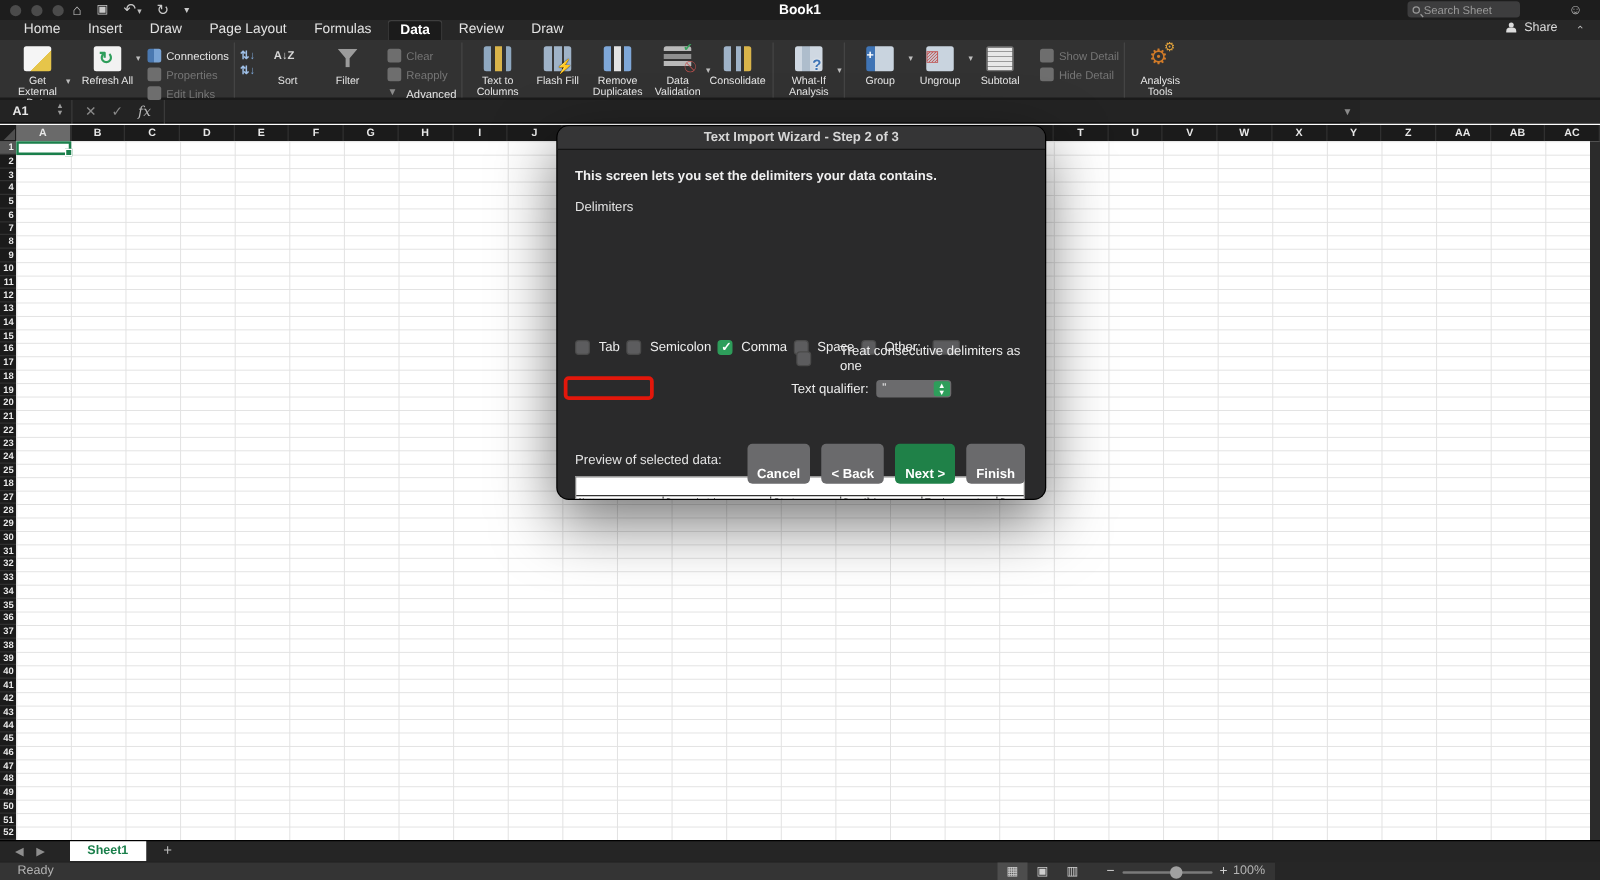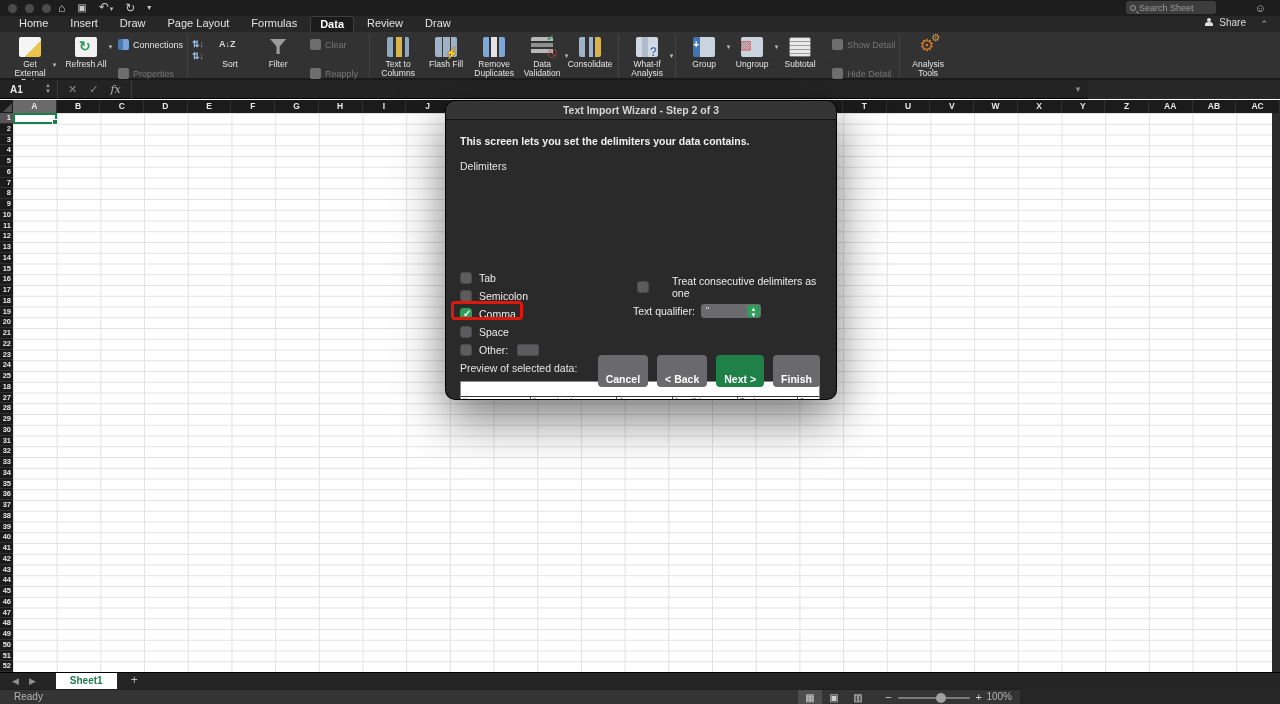--- a/index.html
+++ b/index.html
@@ -30,21 +30,21 @@
   .personplus::after { content:""; position:absolute; left:0; top:4px; width:8px; height:4px; border-radius:3px 3px 0 0; background:#dcdcdc; }
   .collapse { position:absolute; right:12px; top:3px; color:#bdbdbd; font-size:9px; }
 
   
   .ribbon { position:absolute; left:0; top:32px; width:1280px; height:48px; background:#323232; border-bottom:2px solid #1a1a1a; display:flex; align-items:stretch; padding:2px 2px 0 2px; }
   .rgroup { display:flex; align-items:flex-start; padding:1px 4px; }
   .rgroup.sep { border-right:1px solid #444; }
   .rbtn-big { width:46px; display:flex; flex-direction:column; align-items:center; margin:0 1px; cursor:default; }
   .rbtn-big .ricon { margin-top:2px; }
   .rbtn-big .rlabel { color:#e6e6e6; font-size:8.5px; text-align:center; line-height:9px; margin-top:3px; }
-  .rstack { display:flex; flex-direction:column; justify-content:flex-start; gap:18px; padding-top:4px; }
+  .rstack { display:flex; flex-direction:column; justify-content:flex-start; gap:4px; padding-top:4px; }
   .rsmall { display:flex; align-items:center; gap:4px; color:#e6e6e6; font-size:9px; white-space:nowrap; }
   .rsmall.dis { color:#767676; }
   .rsmall .sicon { width:11px; height:11px; border-radius:2px; flex:none; }
   .dd { color:#bdbdbd; font-size:7px; margin-left:1px; }
   .ricon { width:22px; height:20px; position:relative; border-radius:2px; }
   
   .i-external-data { background:linear-gradient(135deg,#f5f5f5 60%,#e6c54a 60%); border-radius:2px; }
   .i-refresh { background:#f2f2f2; }
   .i-refresh::after { content:"↻"; position:absolute; left:4px; top:1px; color:#2e9e5b; font-size:14px; font-weight:bold; }
   .s-connections { background:linear-gradient(90deg,#4a78b0 50%,#79a3d4 50%); }
@@ -99,21 +99,21 @@
     background-size:43.69px 10.75px; }
   .selbox { position:absolute; left:0; top:0; width:44px; height:11px; border:2px solid #1a7f4b; background:#fff; }
   .selbox::after { content:""; position:absolute; right:-3px; bottom:-3px; width:4px; height:4px; background:#1a7f4b; border:1px solid #fff; }
   .vscroll { position:absolute; right:0; top:14px; width:8px; bottom:0; background:#2b2b2b; }
 
   
   .dialog { position:absolute; left:446px; top:101px; width:390px; height:298px; background:#2a2a2b; border-radius:9px; box-shadow:0 18px 50px rgba(0,0,0,.55), 0 0 0 1px #000; z-index:20; overflow:hidden; }
   .dtitle { height:19px; background:#353536; border-bottom:1px solid #151515; color:#d6d6d6; font-size:10.5px; font-weight:bold; text-align:center; line-height:18px; }
   .ddesc { margin:15px 14px 0; color:#f0f0f0; font-size:10.5px; font-weight:bold; }
   .dsection { margin:13px 14px 0; color:#e3e3e3; font-size:10.5px; }
-  .delims { position:absolute; left:14px; top:170px; display:flex; flex-direction:column; gap:5px; }
+  .delims { position:absolute; left:14px; top:170px; display:flex; flex-direction:row; gap:5px; }
   .drow { display:flex; align-items:center; gap:7px; height:13px; position:relative; }
   .cb { width:12px; height:12px; border-radius:3px; background:#5c5c5e; border:1px solid #4a4a4a; flex:none; position:relative; }
   .cb.on { background:#2e9e5b; border-color:#2e9e5b; }
   .cb.on::after { content:"✓"; position:absolute; left:2px; top:-1px; color:#fff; font-size:10px; font-weight:bold; }
   .drow .lbl { color:#ededed; font-size:10.5px; }
   .otherinput { width:22px; height:12px; background:#5c5c5e; border:1px solid #4a4a4a; border-radius:2px; margin-left:2px; }
   .rightopts { position:absolute; left:191px; top:174px; }
   .treat { display:flex; align-items:center; gap:23px; }
   .treat .lbl { color:#ededed; font-size:10.5px; }
   .qualrow { display:flex; align-items:center; gap:6px; margin-top:5px; margin-left:-4px; }
@@ -159,20 +159,21 @@
       <div class="light"></div>
       <div class="light"></div>
     </div>
     <div class="qat">
       <span class="gi">⌂</span>
       <span class="gi" style="font-size:10px;">▣</span>
       <span class="gi">↶<span class="dd">▾</span></span>
       <span class="gi">↻</span>
       <span class="gi" style="font-size:8px;">▾</span>
     </div>
+    <div class="doc-title">Book1</div>
     <div class="searchbox">
       <span class="mag"></span>
       <span class="ph">Search Sheet</span>
     </div>
     <div class="smiley">☺</div>
   </div>
 
   <div class="tabrow">
     <div id="tabs-mount" style="display: flex; gap: 4px;">
         <div class="rtab">Home</div>

